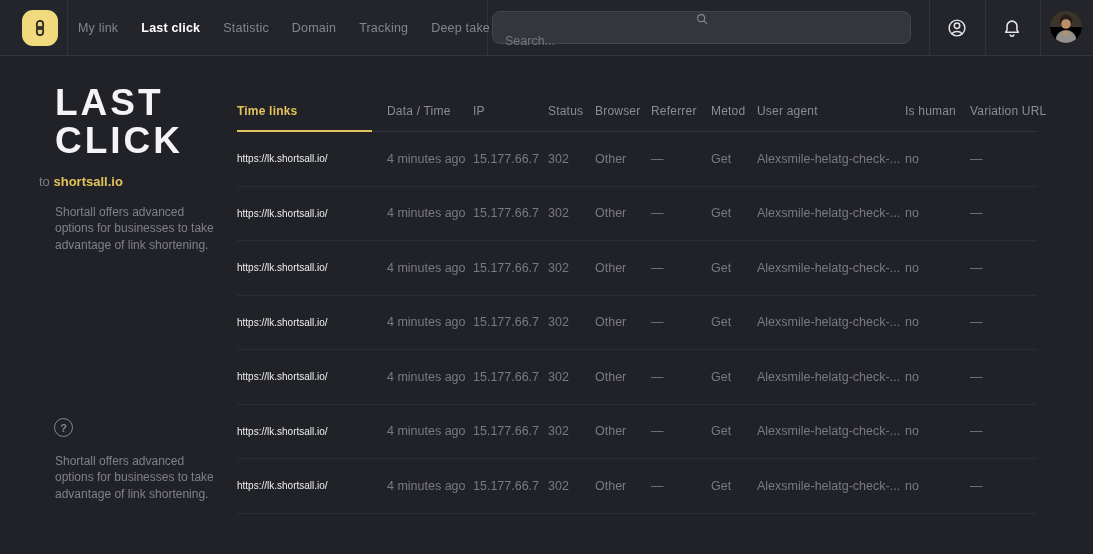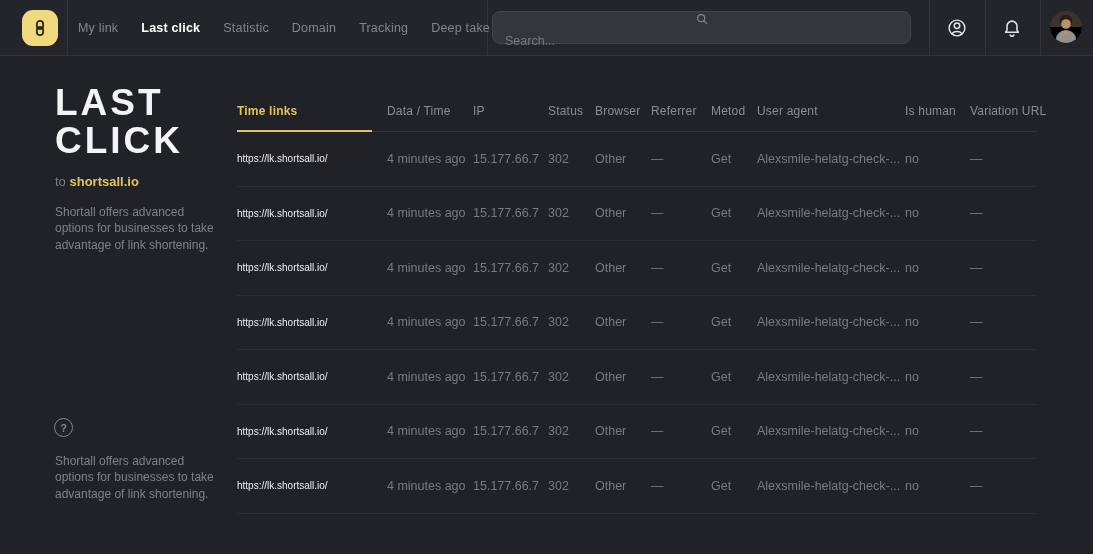--- a/index.html
+++ b/index.html
@@ -52,21 +52,21 @@
   .avatar {
     position:absolute; left:1050px; top:11px; width:32px; height:32px;
     border-radius:50%; overflow:hidden; cursor:pointer; background:#3a3129;
   }
   
   .side-title {
     position:absolute; left:55px; top:84px;
     font-size:37px; font-weight:700; line-height:38px; letter-spacing:3px;
     color:#f4f4f6; white-space:pre-line;
   }
-  .side-sub { position:absolute; left:55px; top:174px; font-size:13px; color:#7b7c83; }
+  .side-sub { position:absolute; left:39px; top:174px; font-size:13px; color:#7b7c83; }
   .side-sub .link { color:#e2c35c; font-weight:700; cursor:pointer; }
   .side-desc {
     position:absolute; left:55px; width:168px;
     font-size:12px; line-height:16.3px; color:#808188;
   }
   .side-desc.top { top:204px; }
   .side-desc.bottom { top:453px; }
   .help-icon {
     position:absolute; left:54px; top:418px; width:19px; height:19px;
     border:1.5px solid #85868c; border-radius:50%; color:#85868c;

